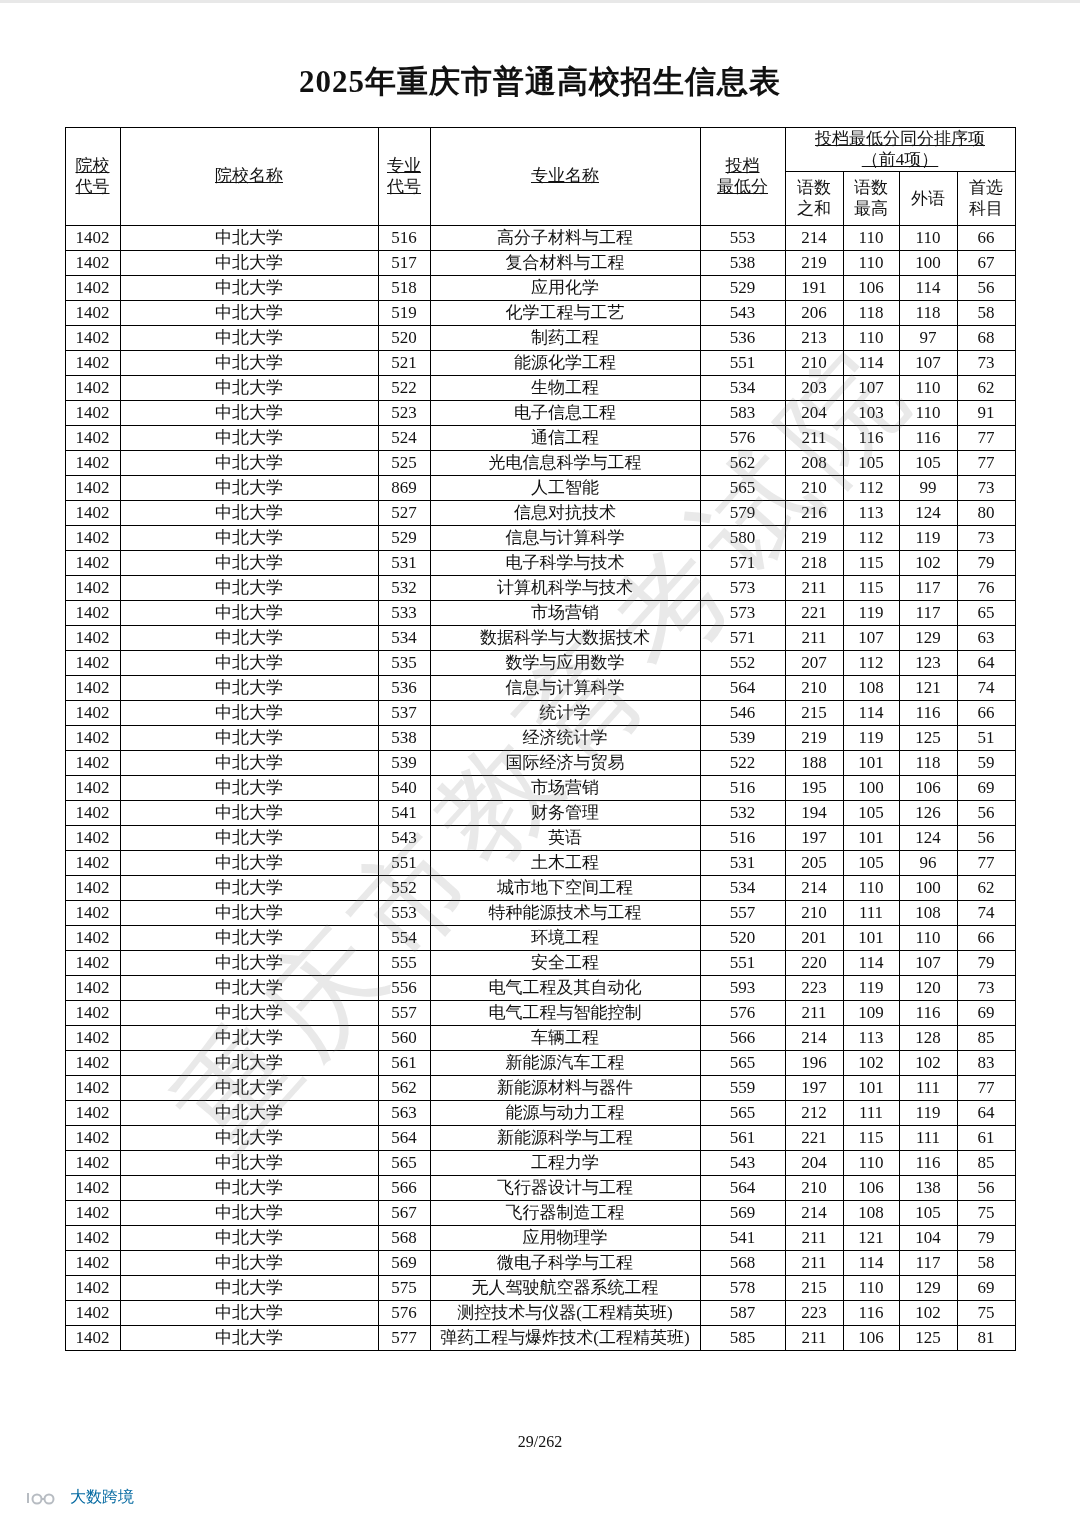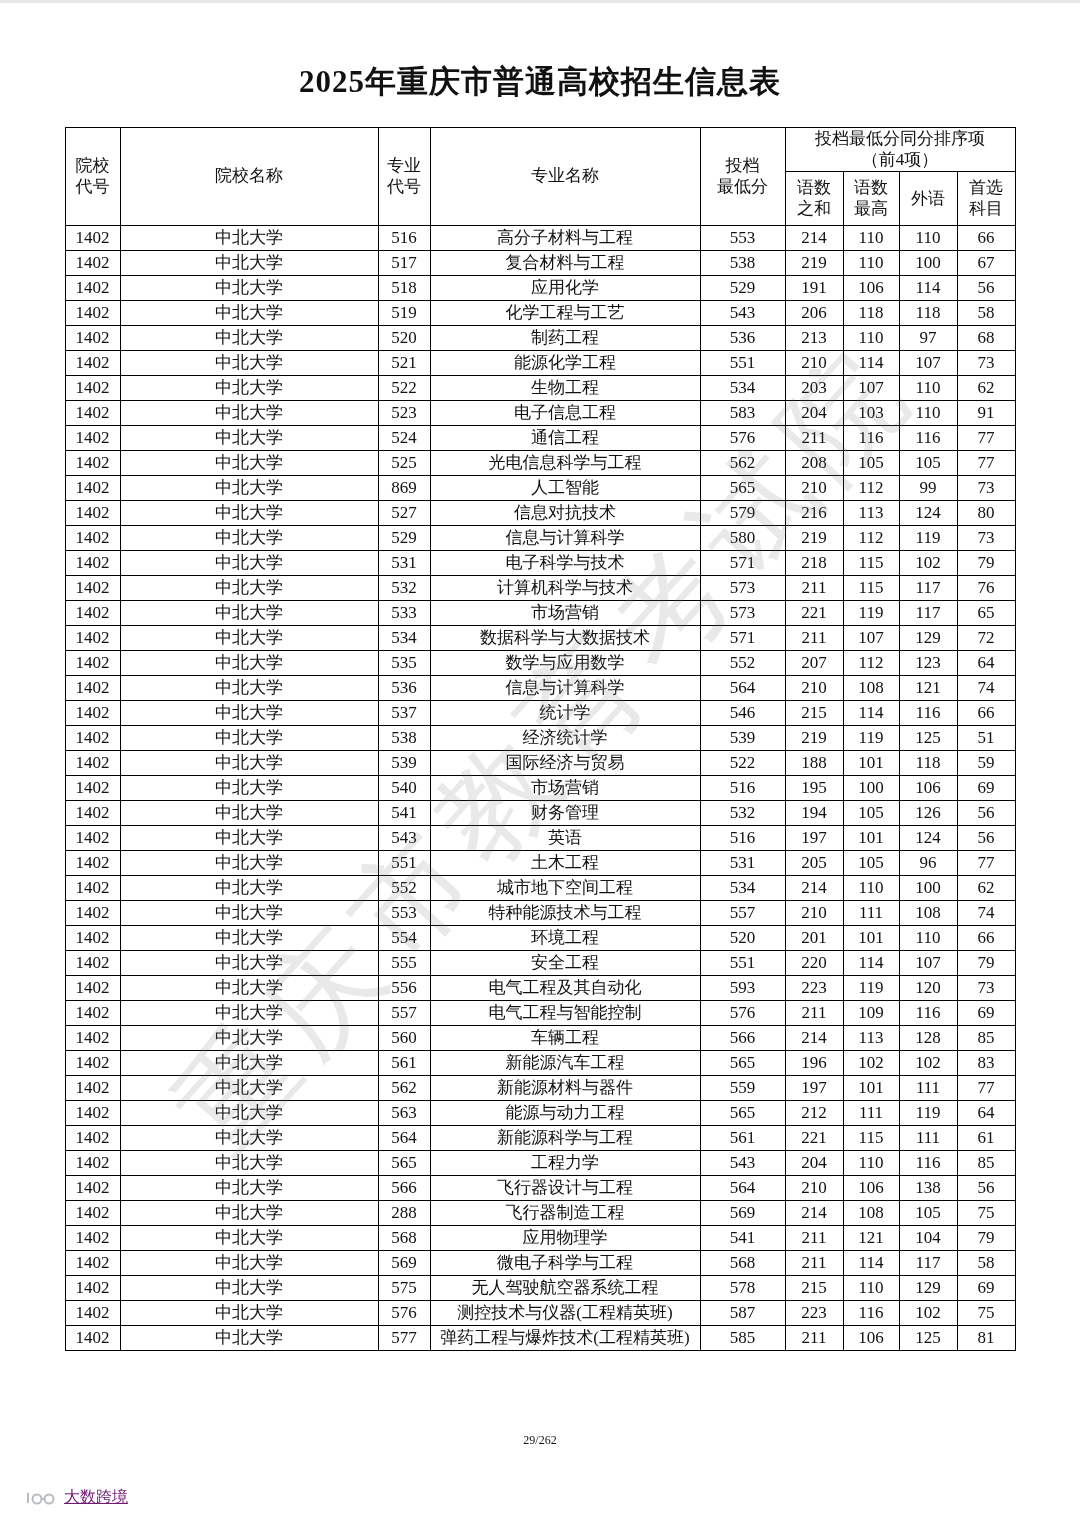--- a/index.html
+++ b/index.html
@@ -38,54 +38,53 @@
     border: 1px solid #000;
     font-size: 17px;
     font-weight: normal;
     text-align: center;
     vertical-align: middle;
     line-height: 1.22;
     padding: 1px 4px;
     overflow: hidden;
   }
   table.admission thead th { white-space: pre-line; }
-  thead tr.group-row th { height: 40px; }
+  thead tr.group-row th { height: 40px; text-decoration: underline; }
   thead tr.sub-row th { height: 54px; }
   th.left, td.left { text-align: left; padding-left: 7px; }
   tbody td { height: 25px; }
   .watermark {
     position: absolute;
     left: 545px;
     top: 745px;
     transform: translate(-50%, -50%) rotate(-48deg);
     font-size: 115px;
     letter-spacing: 14px;
     white-space: nowrap;
     color: rgba(120, 120, 120, 0.16);
     pointer-events: none;
     z-index: 5;
   }
   .page-number {
     position: absolute;
     left: 0; right: 0;
     top: 1430px;
     text-align: center;
-    font-size: 12px;
+    font-size: 16px;
   }
   .brand {
     position: absolute;
     left: 26px;
     top: 1484px;
     display: flex;
     align-items: center;
-    gap: 8px;
-    color: #701a75;
+    gap: 14px;
+    color: #0369a1;
     font-size: 16px;
     font-family: "Liberation Sans", sans-serif;
-    text-decoration: underline;
   }
   .brand svg { display: block; }
 </style>
 </head>
 <body>
 
 <div class="page">
 
   <div class="title">2025年重庆市普通高校招生信息表</div>
 
@@ -305,21 +304,21 @@
         </tr>
         <tr>
           <td>1402</td>
           <td class="left">中北大学</td>
           <td>534</td>
           <td class="left">数据科学与大数据技术</td>
           <td>571</td>
           <td>211</td>
           <td>107</td>
           <td>129</td>
-          <td>72</td>
+          <td>63</td>
         </tr>
         <tr>
           <td>1402</td>
           <td class="left">中北大学</td>
           <td>535</td>
           <td class="left">数学与应用数学</td>
           <td>552</td>
           <td>207</td>
           <td>112</td>
           <td>123</td>
@@ -552,21 +551,21 @@
           <td class="left">飞行器设计与工程</td>
           <td>564</td>
           <td>210</td>
           <td>106</td>
           <td>138</td>
           <td>56</td>
         </tr>
         <tr>
           <td>1402</td>
           <td class="left">中北大学</td>
-          <td>288</td>
+          <td>567</td>
           <td class="left">飞行器制造工程</td>
           <td>569</td>
           <td>214</td>
           <td>108</td>
           <td>105</td>
           <td>75</td>
         </tr>
         <tr>
           <td>1402</td>
           <td class="left">中北大学</td>

